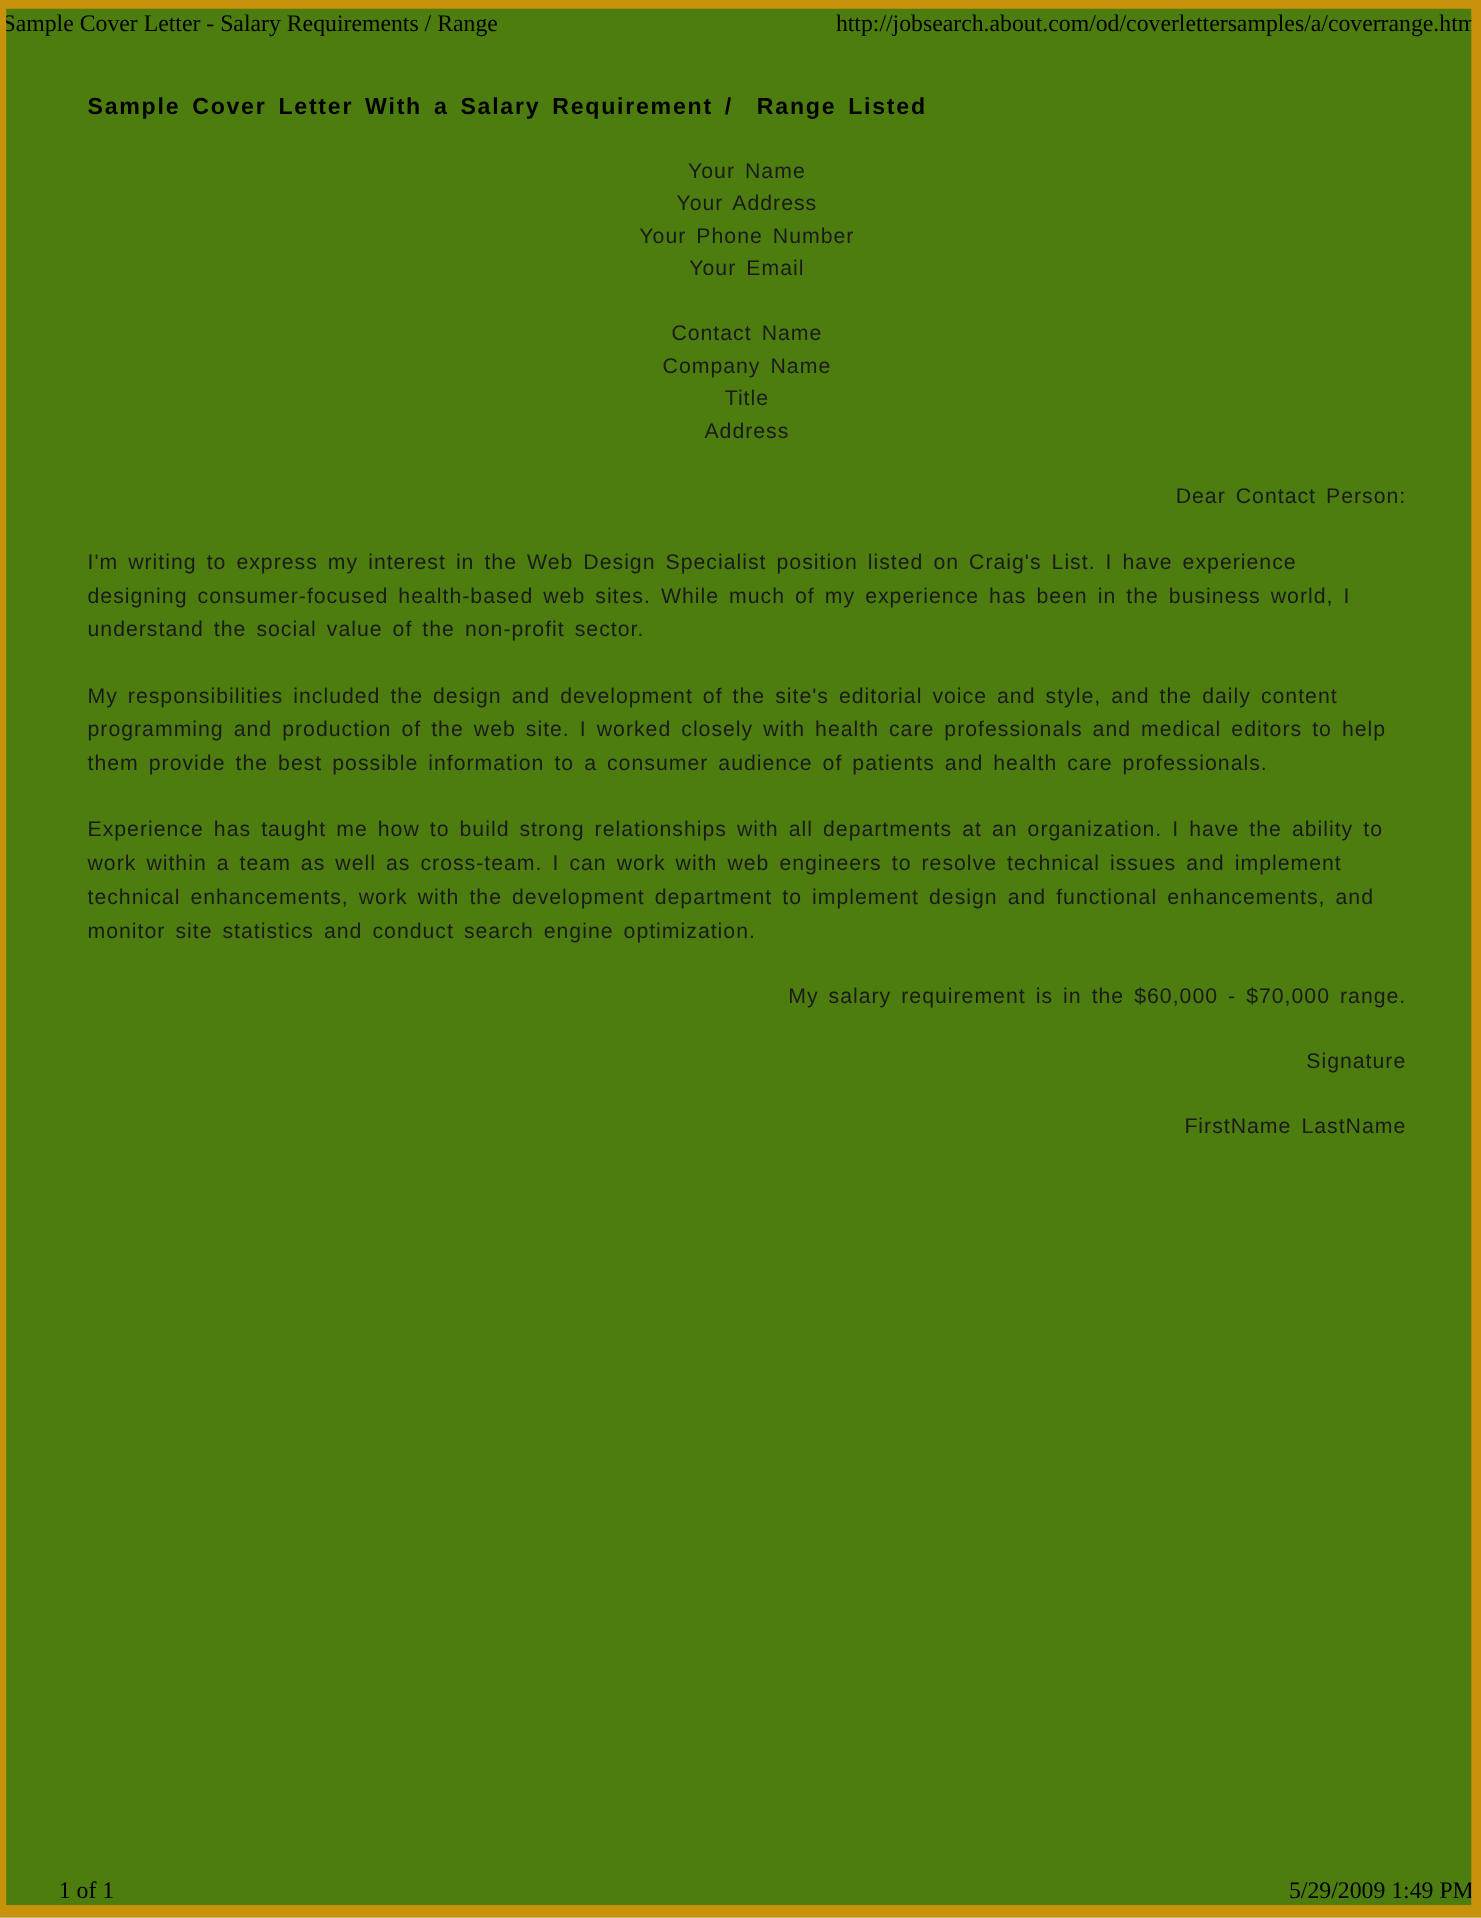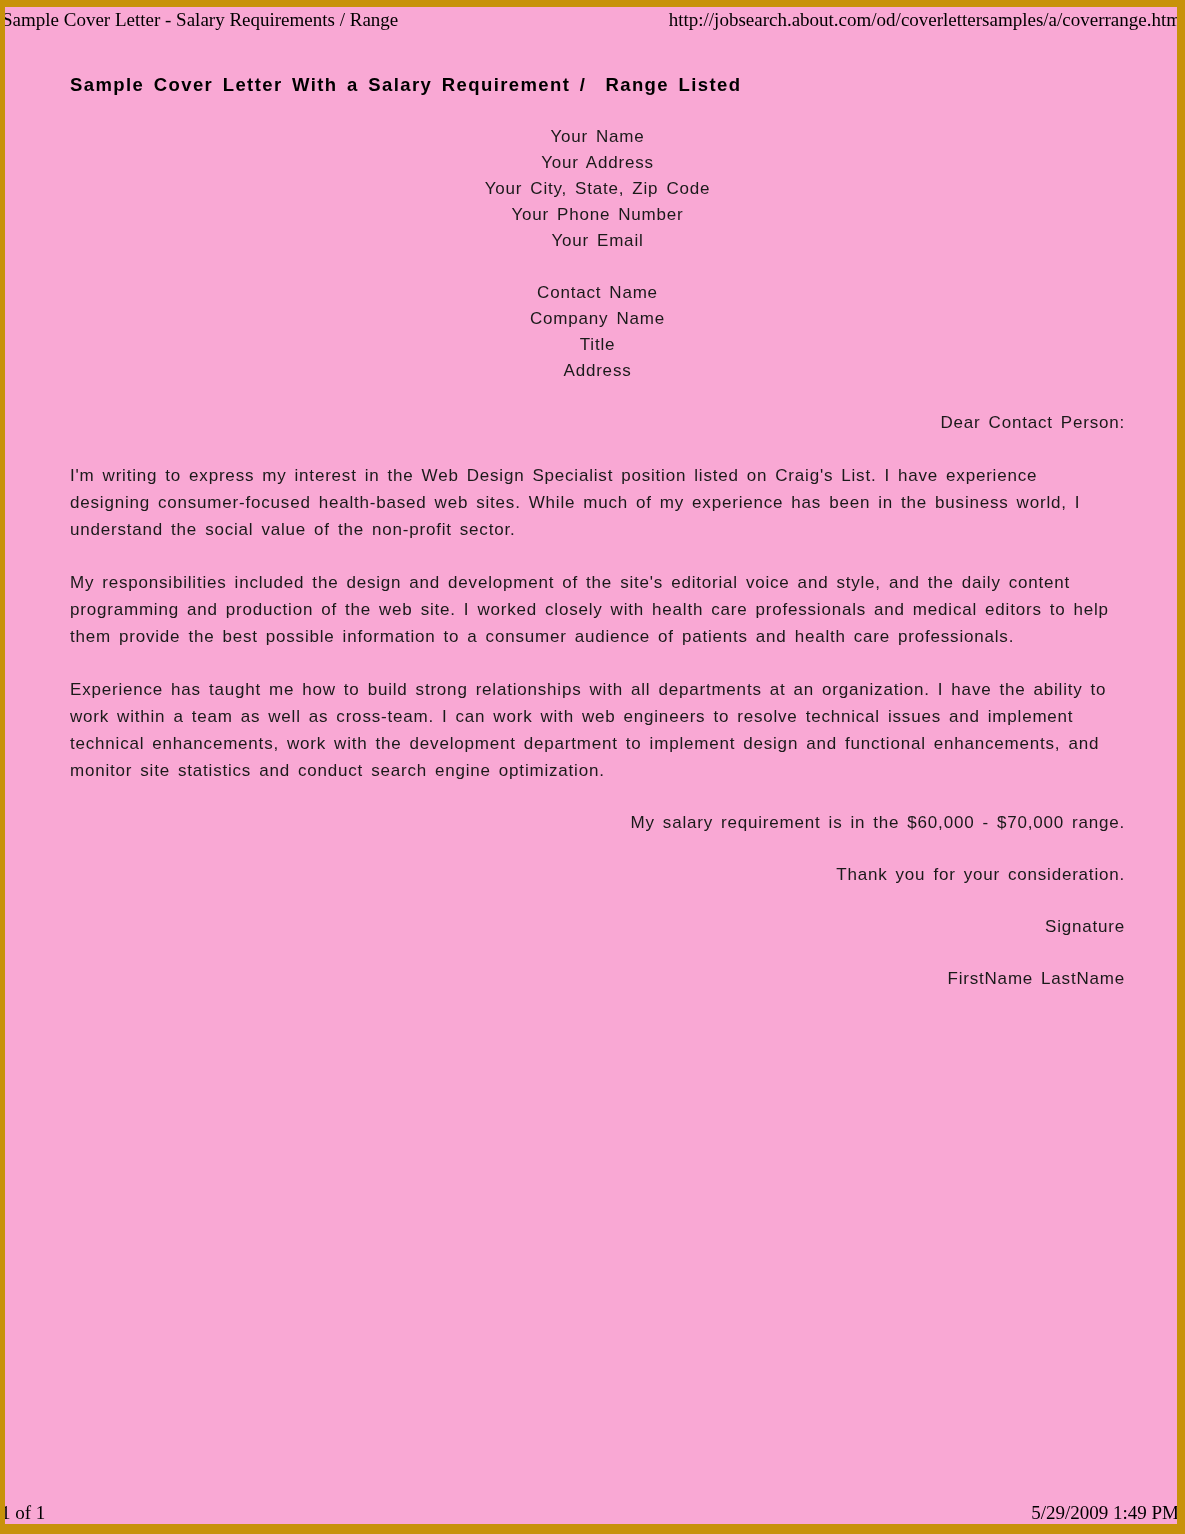--- a/index.html
+++ b/index.html
@@ -5,21 +5,21 @@
   html, body {
     margin: 0;
     padding: 0;
     background: #ffffff;
   }
   .page {
     position: relative;
     width: 1185px;
     height: 1534px;
     box-sizing: border-box;
-    background: #f9a8d4;
+    background: #4d7c0f;
     border-style: solid;
     border-color: #C8920A;
     border-width: 7px 8px 10px 5px;
     overflow: hidden;
     font-family: "Liberation Sans", sans-serif;
     color: #111111;
   }
   .print-header {
     position: absolute;
     top: 0;
@@ -43,21 +43,21 @@
     left: 0;
     right: 0;
     display: flex;
     justify-content: space-between;
     font-family: "Liberation Serif", serif;
     font-size: 19px;
     line-height: 22px;
     color: #000000;
     white-space: nowrap;
   }
-  .print-footer .page-number { margin-left: -4px; }
+  .print-footer .page-number { margin-left: -4px; padding-left: 46px; }
   .print-footer .timestamp { margin-right: -2px; text-align: center; }
   .content {
     position: absolute;
     top: 1px;
     left: 0;
     right: 0;
     padding: 64px 52px 0 65px;
     font-size: 17px;
     line-height: 26px;
     letter-spacing: 0.8px;
@@ -88,40 +88,38 @@
     <span class="doc-url">http://jobsearch.about.com/od/coverlettersamples/a/coverrange.htm</span>
   </div>
 
   <div class="content">
 
     <div class="letter-heading">Sample Cover Letter With a Salary Requirement /  Range Listed</div>
 
     <div class="block">
       <div>Your Name</div>
       <div>Your Address</div>
-      <div>Your City, State, Zip Code</div>
       <div>Your Phone Number</div>
       <div>Your Email</div>
     </div>
 
     <div class="block">
       <div>Contact Name</div>
       <div>Company Name</div>
       <div>Title</div>
       <div>Address</div>
     </div>
 
     <div class="single-line">Dear Contact Person:</div>
 
     <p class="para">I'm writing to express my interest in the Web Design Specialist position listed on Craig's List. I have experience designing consumer-focused health-based web sites. While much of my experience has been in the business world, I understand the social value of the non-profit sector.</p>
     <p class="para">My responsibilities included the design and development of the site's editorial voice and style, and the daily content programming and production of the web site. I worked closely with health care professionals and medical editors to help them provide the best possible information to a consumer audience of patients and health care professionals.</p>
     <p class="para">Experience has taught me how to build strong relationships with all departments at an organization. I have the ability to work within a team as well as cross-team. I can work with web engineers to resolve technical issues and implement technical enhancements, work with the development department to implement design and functional enhancements, and monitor site statistics and conduct search engine optimization.</p>
 
     <div class="single-line">My salary requirement is in the $60,000 - $70,000 range.</div>
-    <div class="single-line">Thank you for your consideration.</div>
     <div class="single-line">Signature</div>
     <div class="single-line">FirstName LastName</div>
 
   </div>
 
   <div class="print-footer">
     <span class="page-number">1 of 1</span>
     <span class="timestamp">5/29/2009 1:49 PM</span>
   </div>
 

